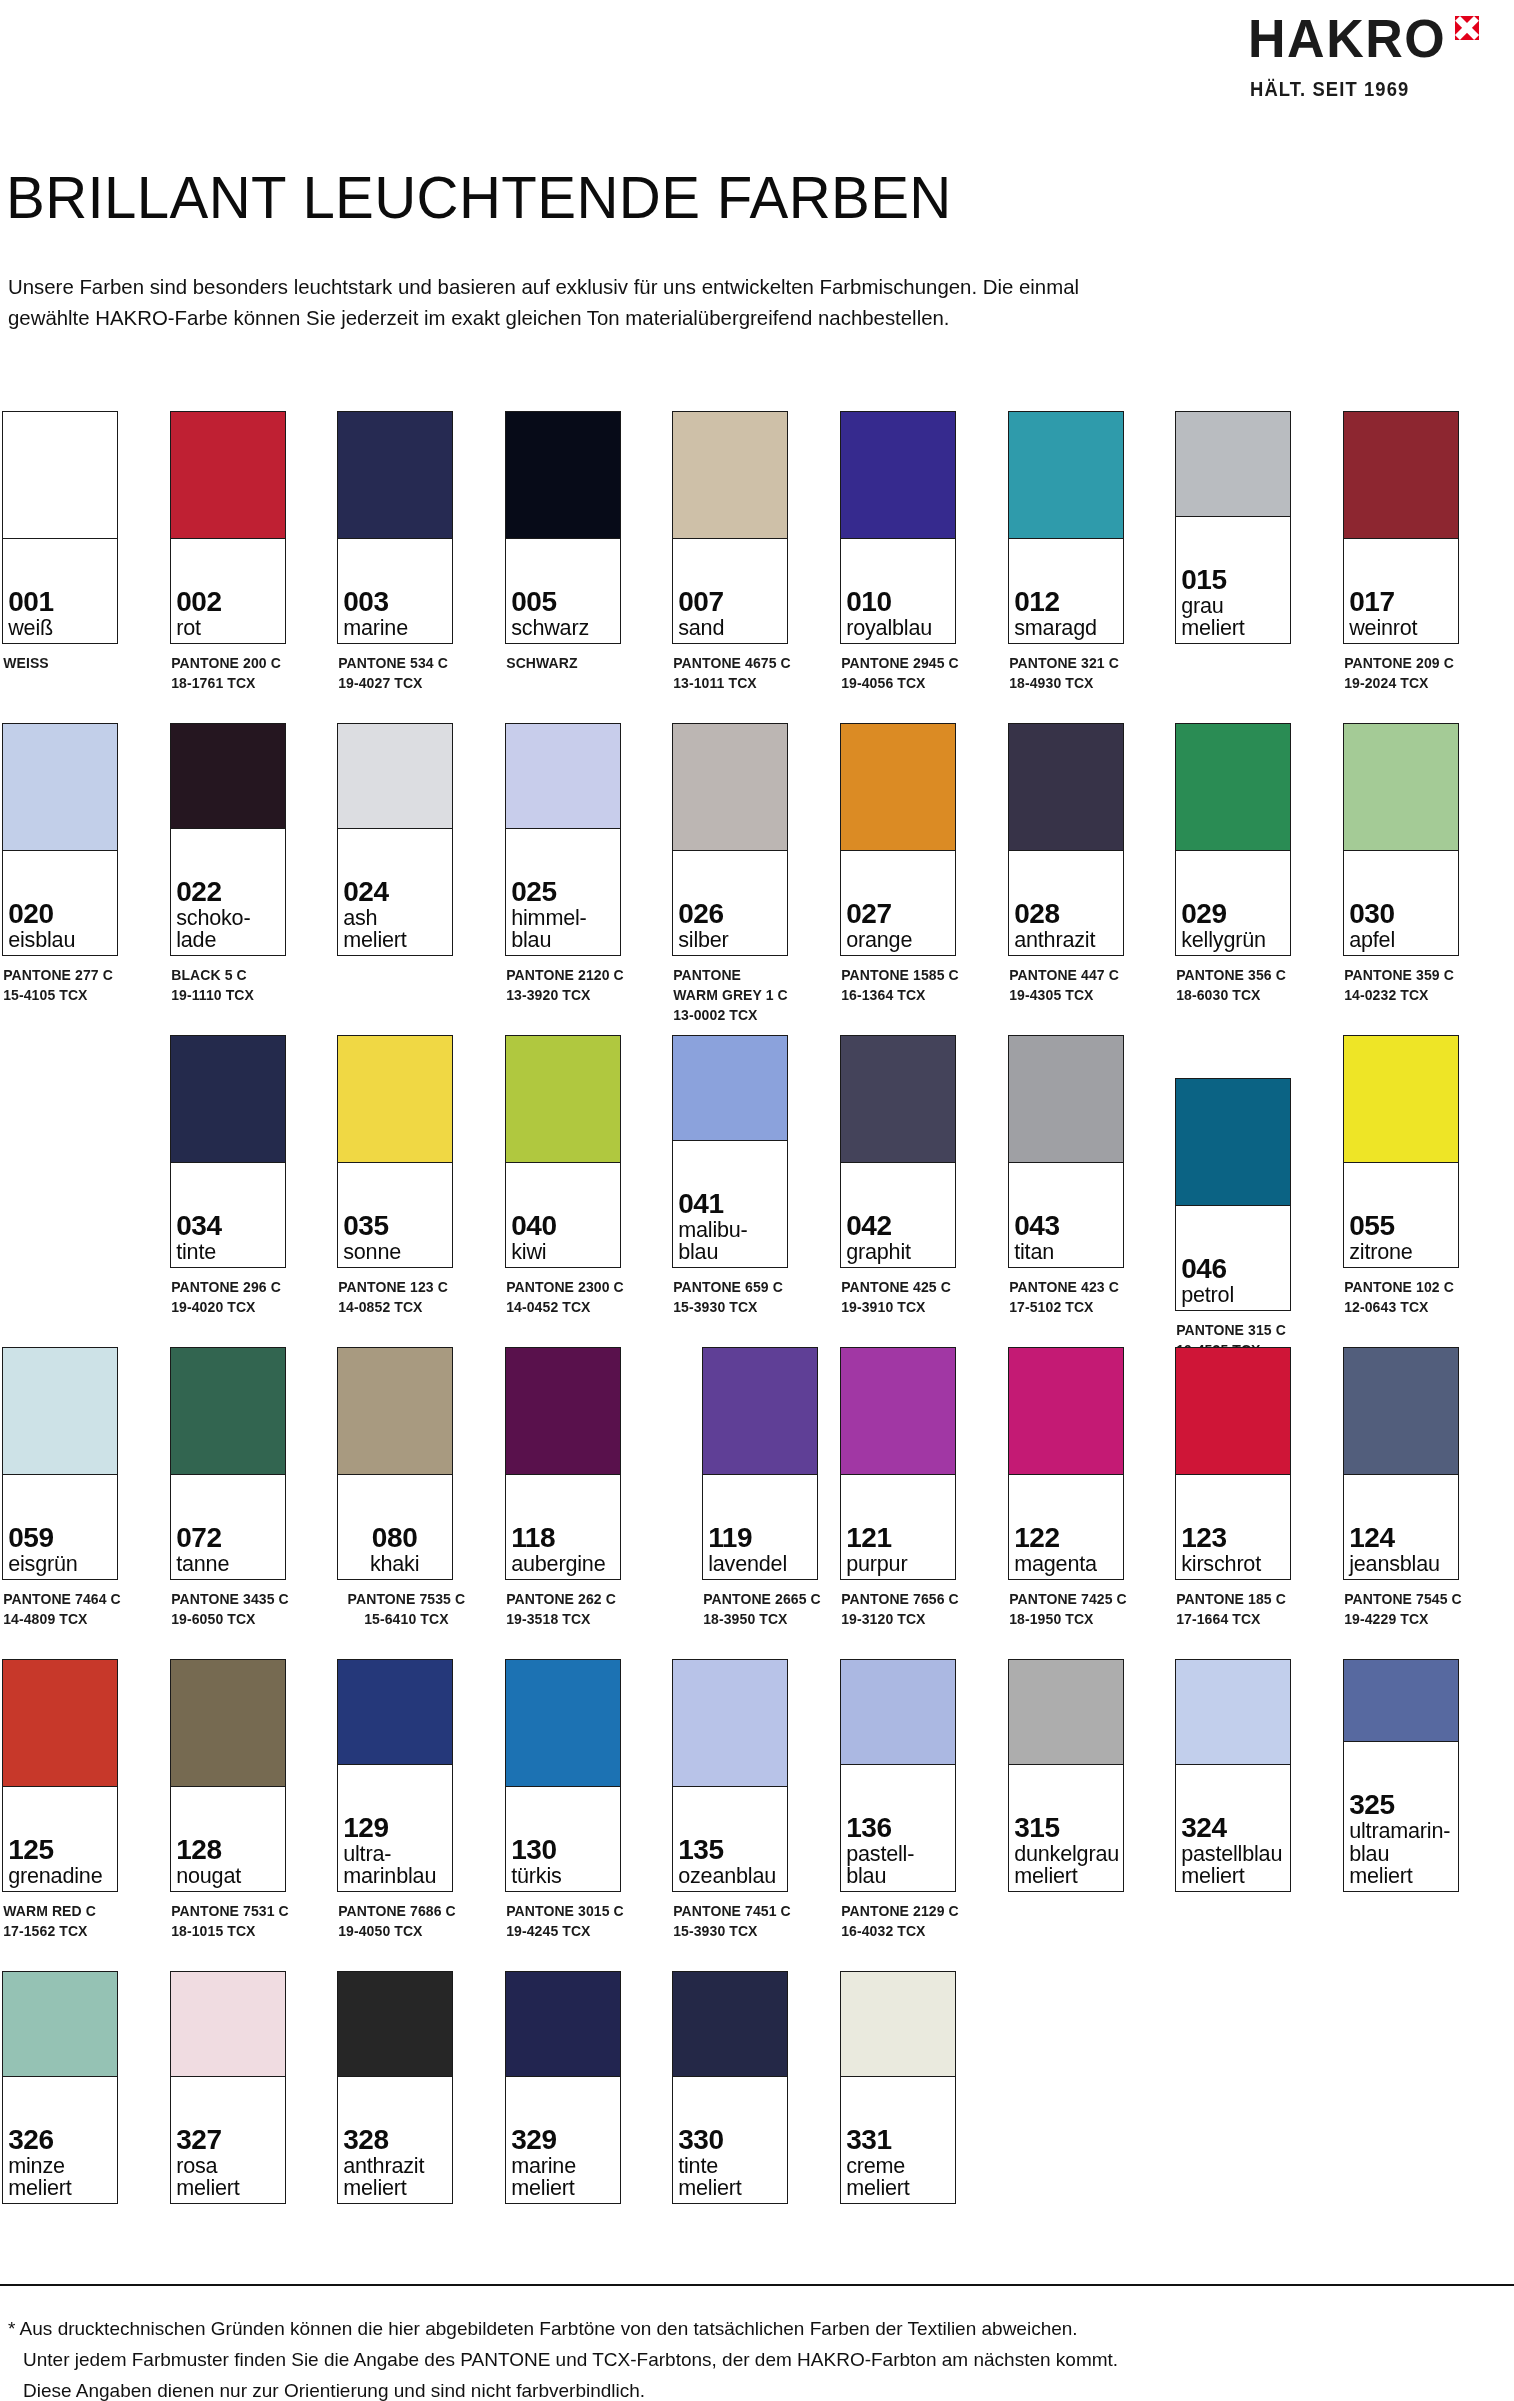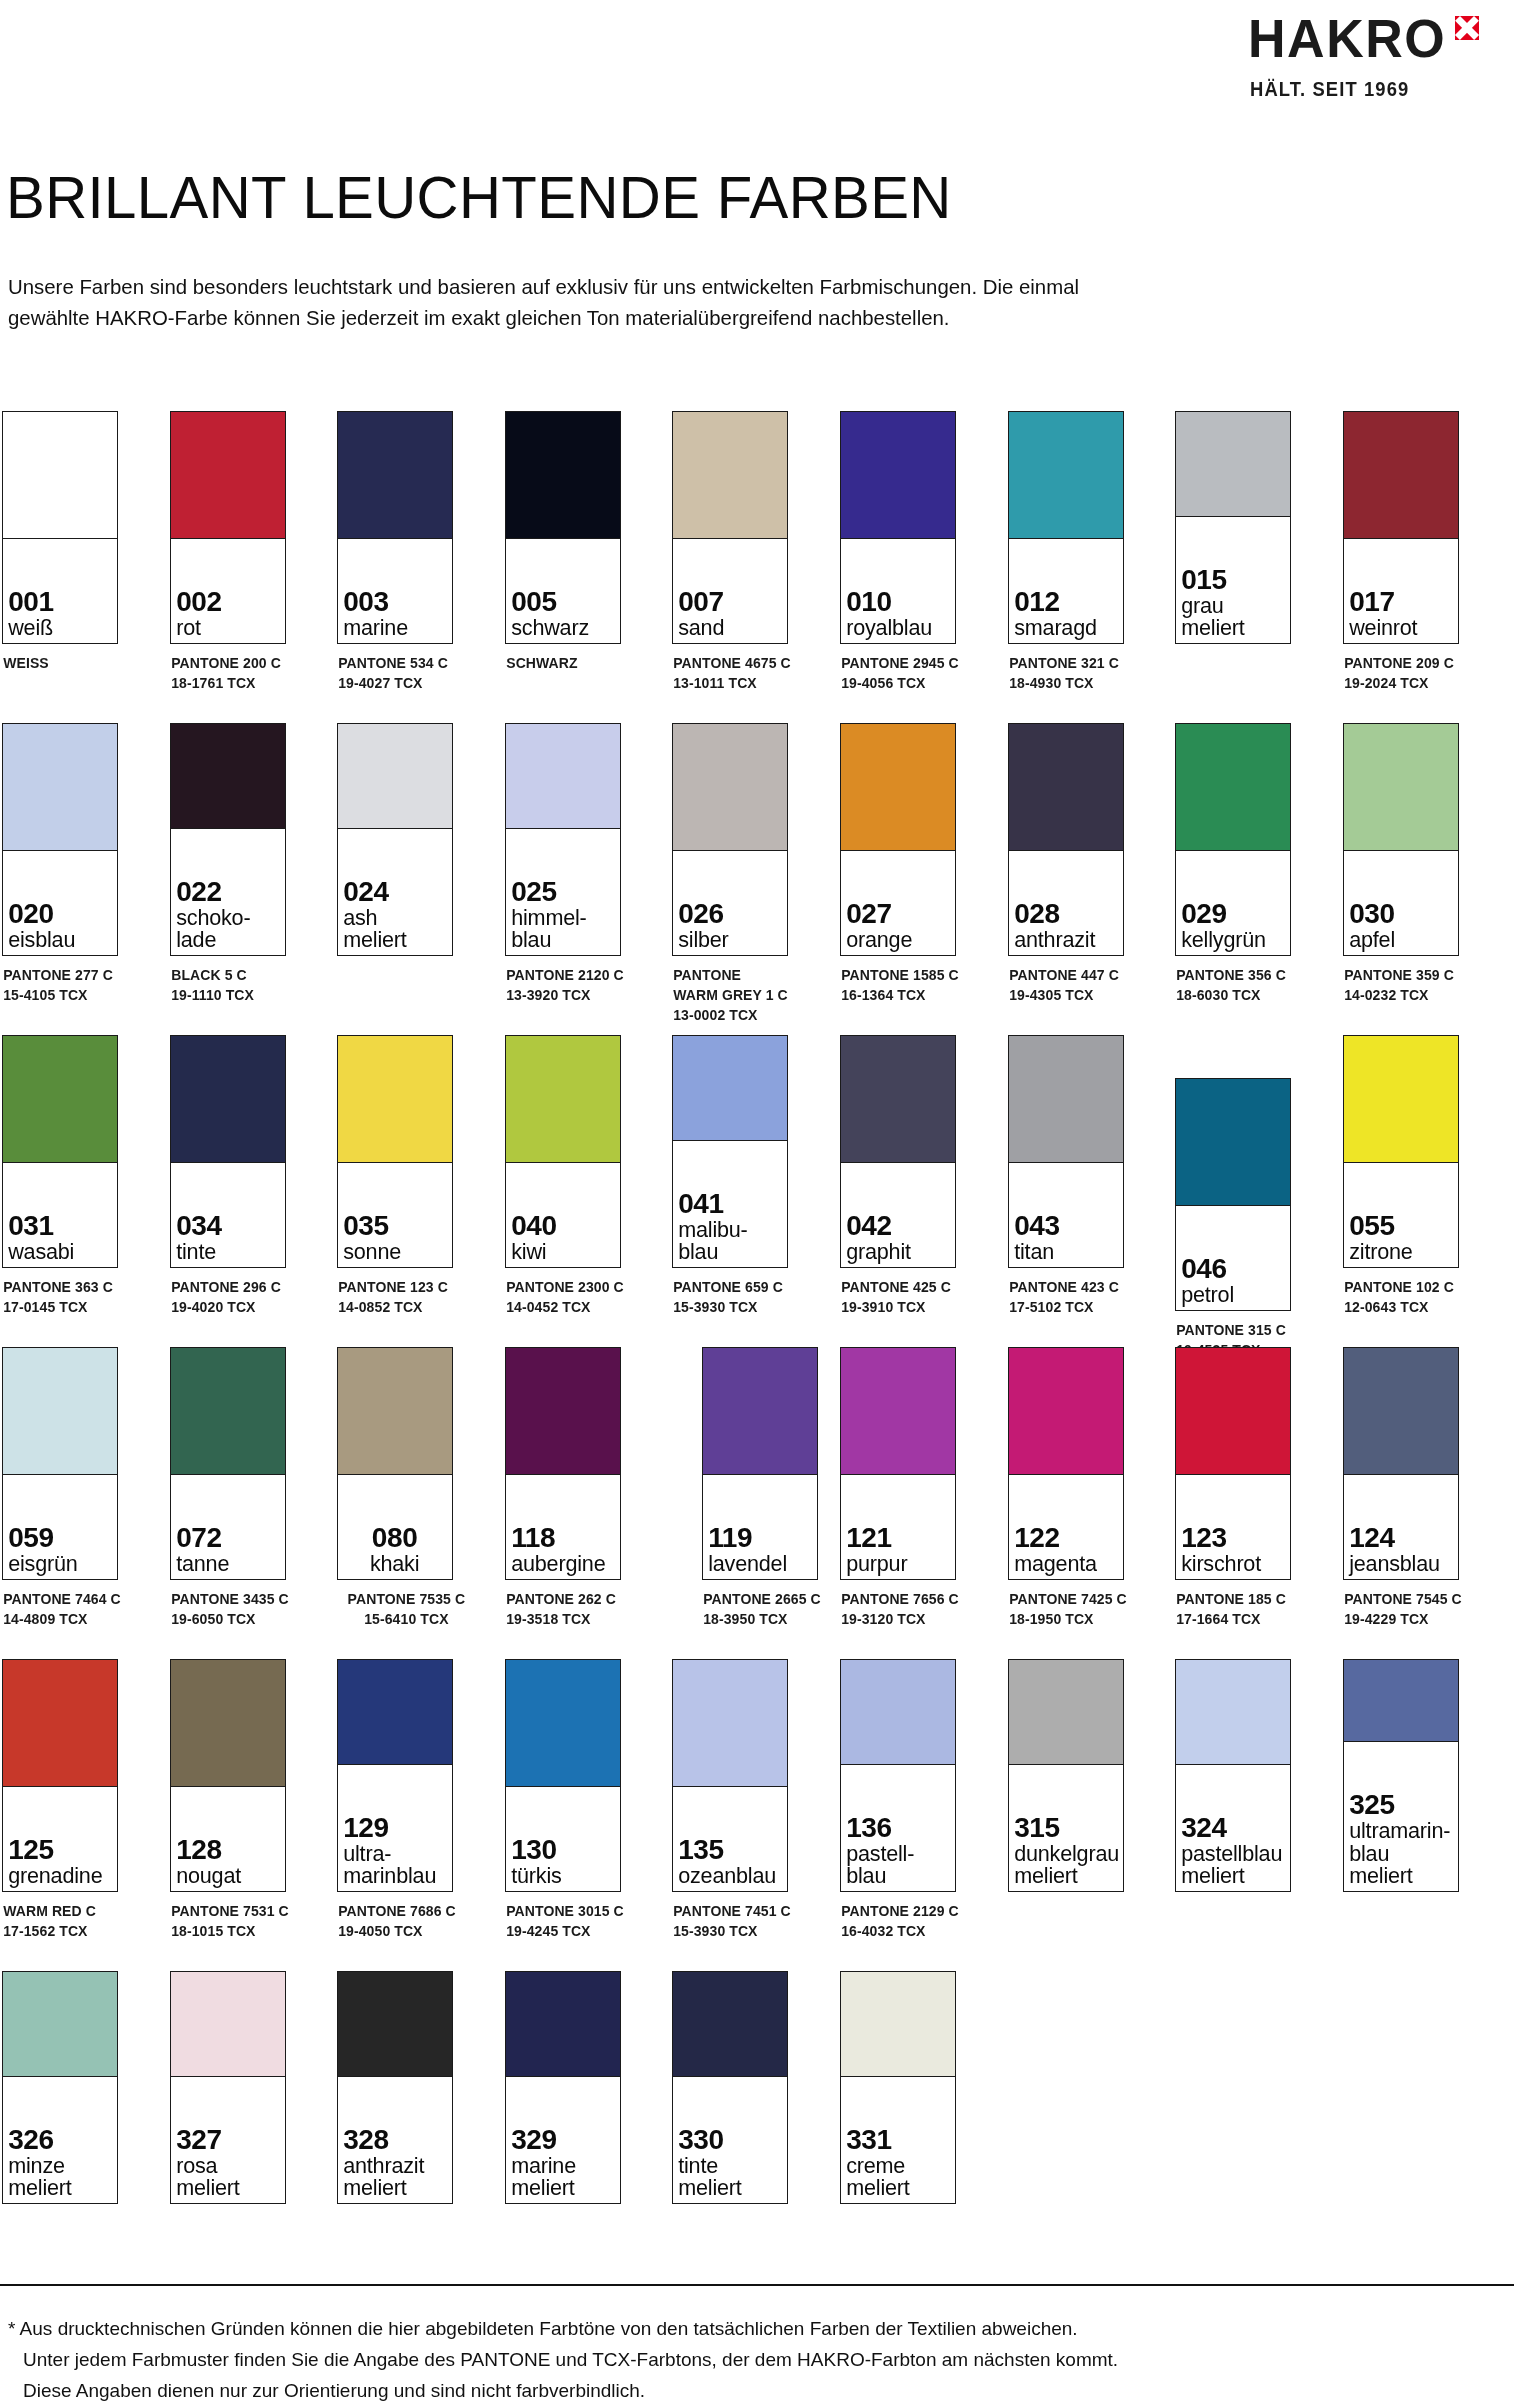--- a/index.html
+++ b/index.html
@@ -322,31 +322,20 @@
             <div class="swatch-label">
               <div class="swatch-code">030</div>
               <div class="swatch-name">apfel</div>
             </div>
           </div>
           <div class="swatch-ref">PANTONE 359 C
 14-0232 TCX</div>
         </div>
       </div>
       <div class="row">
-        <div class="cell" style="left: 0px;">
-          <div class="swatch-box">
-            <div class="swatch-color" style="background: rgb(89, 141, 59);"></div>
-            <div class="swatch-label">
-              <div class="swatch-code">031</div>
-              <div class="swatch-name">wasabi</div>
-            </div>
-          </div>
-          <div class="swatch-ref">PANTONE 363 C
-17-0145 TCX</div>
-        </div>
         <div class="cell" style="left: 168px;">
           <div class="swatch-box">
             <div class="swatch-color" style="background: rgb(36, 42, 76);"></div>
             <div class="swatch-label">
               <div class="swatch-code">034</div>
               <div class="swatch-name">tinte</div>
             </div>
           </div>
           <div class="swatch-ref">PANTONE 296 C
 19-4020 TCX</div>

